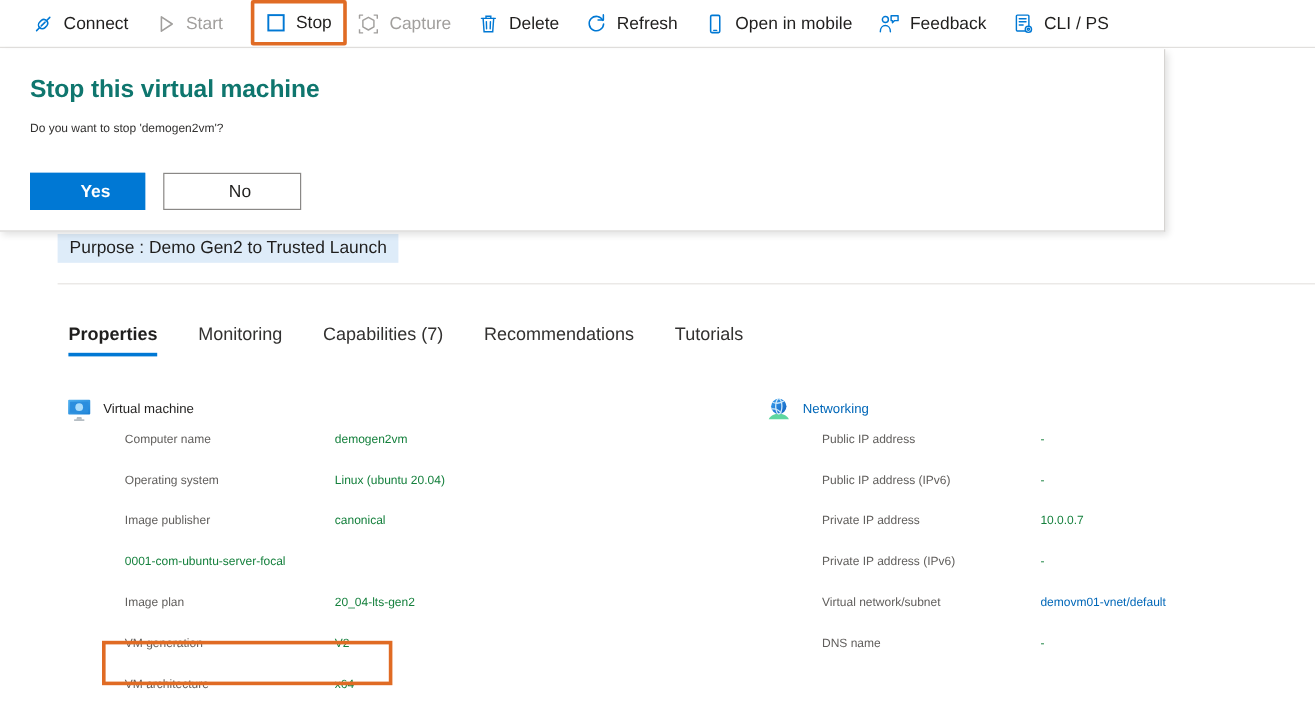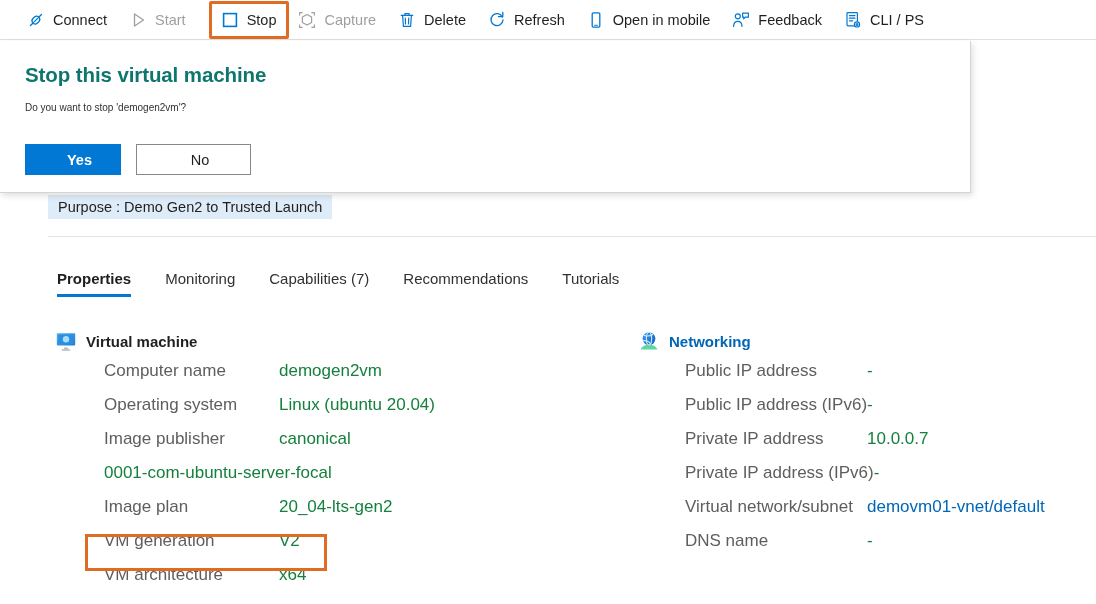--- a/index.html
+++ b/index.html
@@ -17,21 +17,20 @@
     -webkit-font-smoothing: antialiased;
   }
 
   
   .toolbar {
     position: absolute;
     left: 0; top: 0;
     width: 1096px;
     height: 40px;
     display: flex;
-    align-items: center;
     background: #ffffff;
     border-bottom: 1px solid #e1dfdd;
     box-sizing: border-box;
     padding-left: 26px;
   }
   .cmd {
     display: flex;
     align-items: center;
     height: 40px;
     padding: 0 9px 0 0;
@@ -195,34 +194,34 @@
   }
   .panel-head .ico {
     width: 22px; height: 22px;
     margin-right: 9px;
     display: inline-flex;
     align-items: center;
     justify-content: center;
     flex: 0 0 22px;
   }
   .panel-title {
-    font-size: 15px;
-    font-weight: bold;
+    font-size: 11px;
+    font-weight: normal;
     color: #201f1e;
   }
   .panel-title.link { color: #0067b8; cursor: pointer; }
 
   .prop-list { padding-left: 49px; }
   .panel.right .prop-list { padding-left: 47px; }
 
   .prop-row {
     display: flex;
     align-items: baseline;
     height: 34px;
-    font-size: 17px;
+    font-size: 10px;
   }
   .prop-key {
     color: #605e5c;
     flex: 0 0 175px;
     white-space: nowrap;
   }
   .panel.right .prop-key { flex: 0 0 182px; }
   .prop-val {
     color: #15803d;
     white-space: nowrap;

